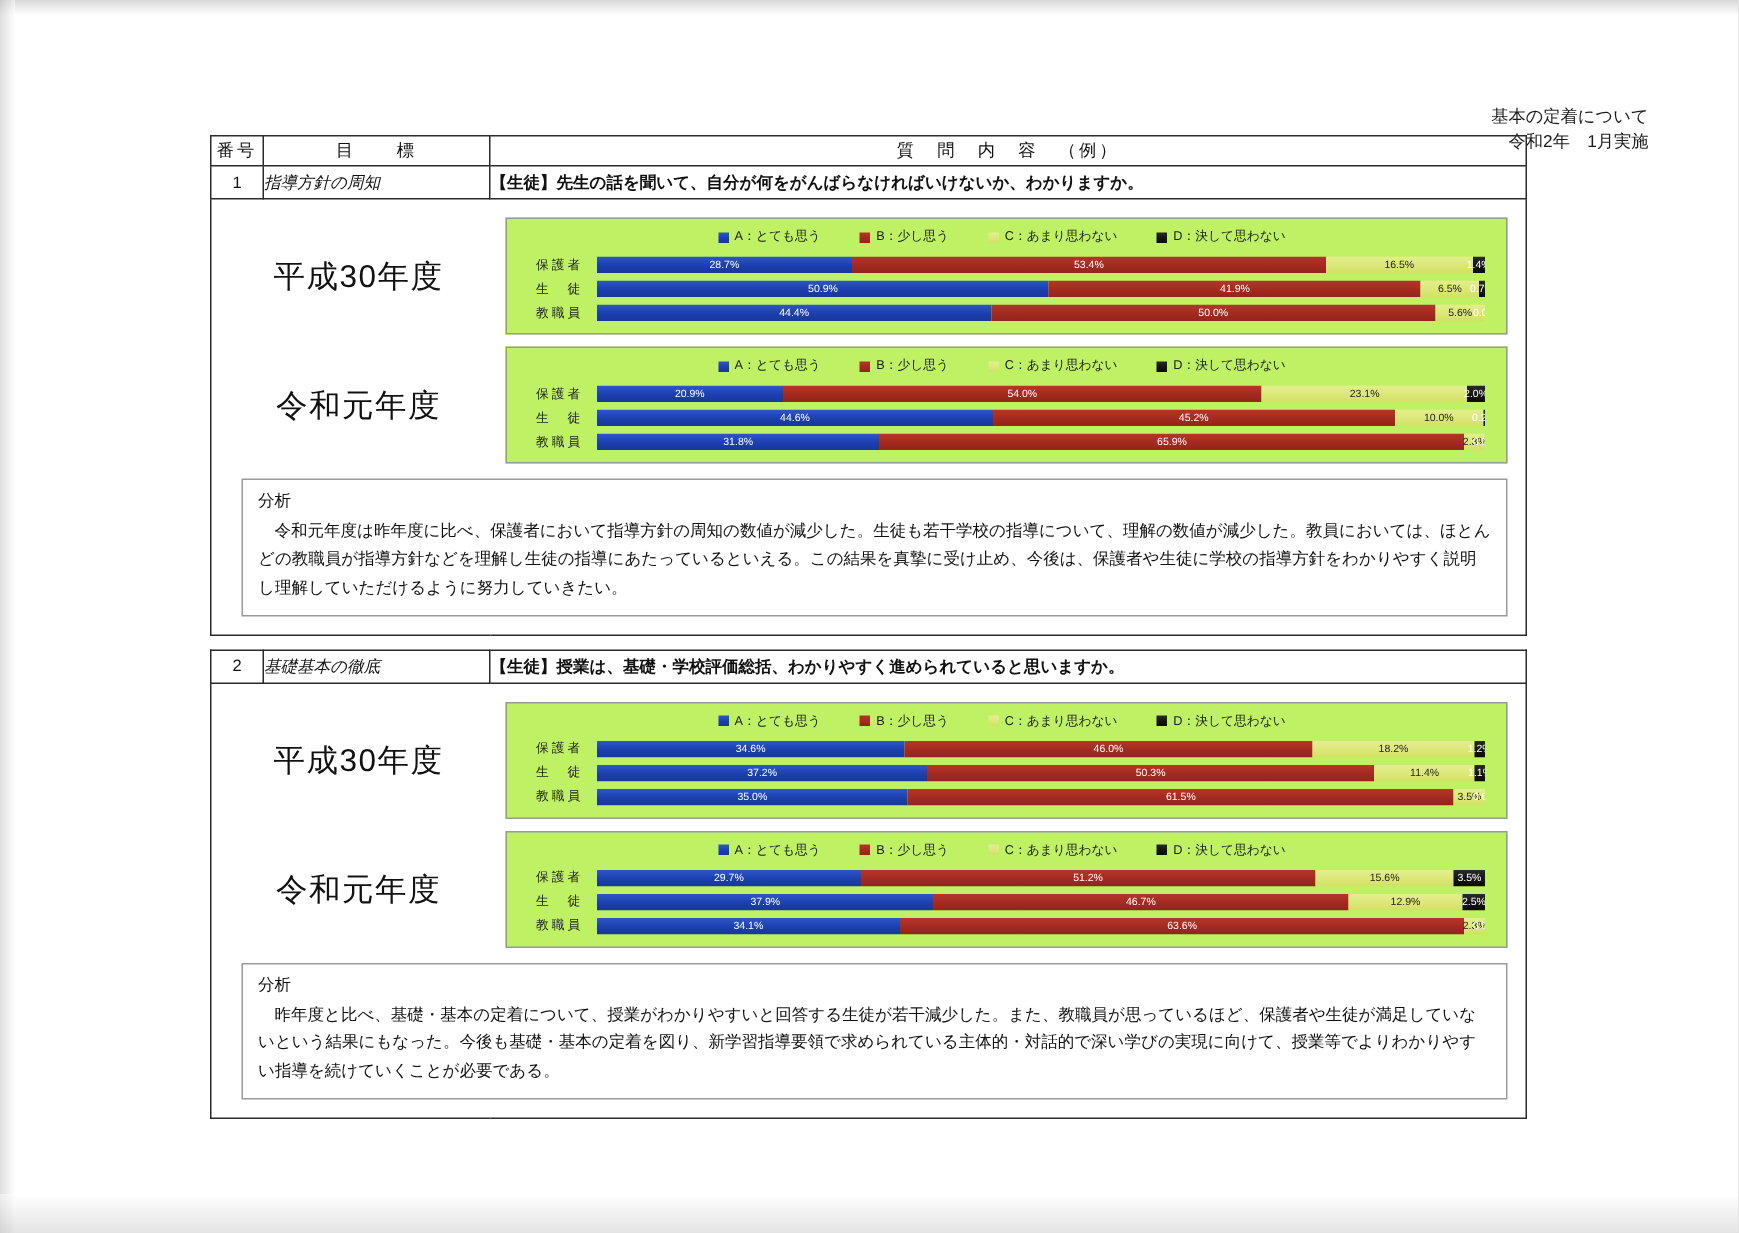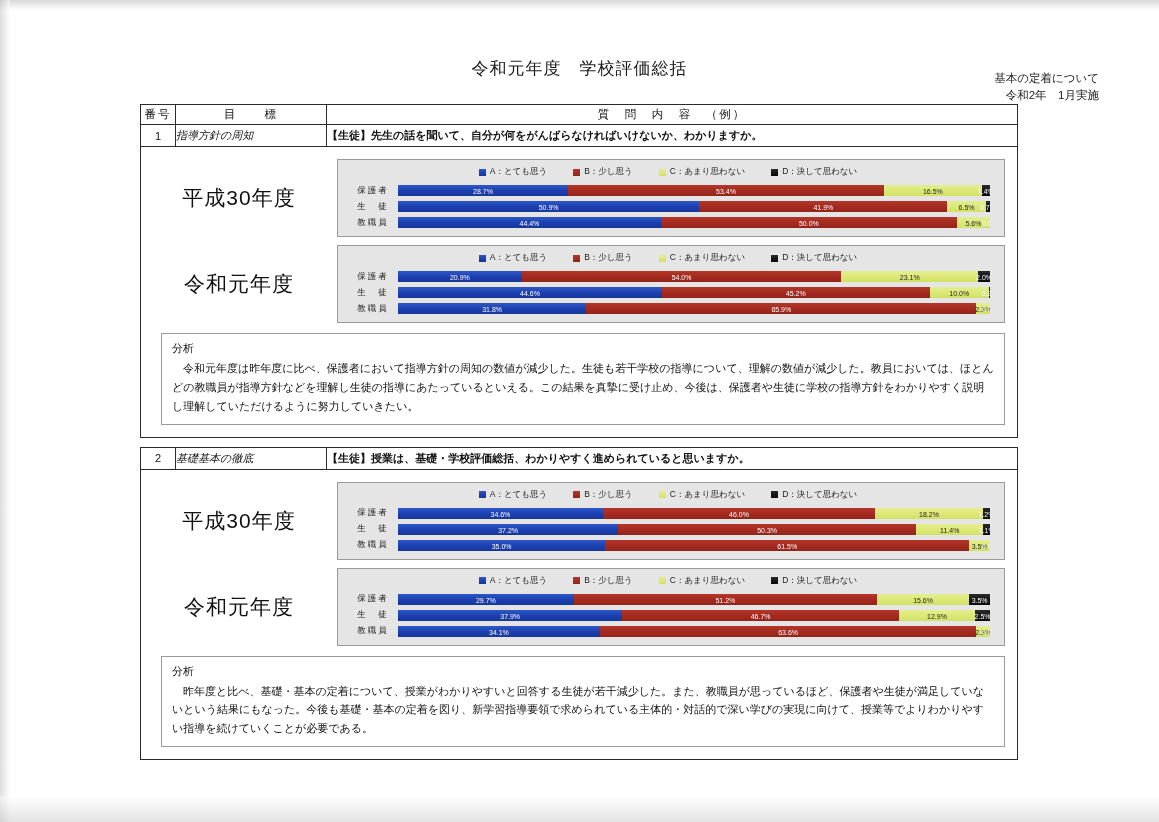--- a/index.html
+++ b/index.html
@@ -55,21 +55,21 @@
     right: 60px;
     text-align: right;
     font-size: 11.5px;
     color: #1a1a1a;
     line-height: 1.5;
   }
 
   .table-wrap {
     position: absolute;
     left: 140px;
-    top: 104px;
+    top: 90px;
     width: 878px;
   }
   .tbl {
     width: 100%;
     border-collapse: collapse;
     table-layout: fixed;
   }
   .tbl td {
     border: 1px solid #2b2b2b;
     font-size: 11px;
@@ -102,21 +102,21 @@
     width: 196px;
     text-align: center;
     font-size: 21px;
     letter-spacing: 1px;
     color: #111;
     flex: 0 0 196px;
   }
   .chart-area {
     flex: 1 1 auto;
     border: 1px solid #9a9a9a;
-    background: #e5e5e5;
+    background: #bef264;
     padding: 5px 14px 7px 8px;
     box-sizing: border-box;
     margin-right: 12px;
   }
   .legend {
     display: flex;
     justify-content: center;
     gap: 26px;
     font-size: 8.5px;
     color: #222;
@@ -184,21 +184,20 @@
   .gap-row td { border: none; height: 9px; }
 </style>
 </head>
 <body>
 
 <div class="page">
   <div class="scan-edge-top"></div>
   <div class="scan-edge-left"></div>
   <div class="scan-edge-bottom"></div>
 
-  <div class="doc-title">令和元年度　学校評価総括</div>
 
   <div class="school-meta">
     <div>基本の定着について</div>
     <div>令和2年　1月実施</div>
   </div>
 
   <div class="table-wrap">
     <table class="tbl">
       <tbody>
         <tr class="hdr-row">

